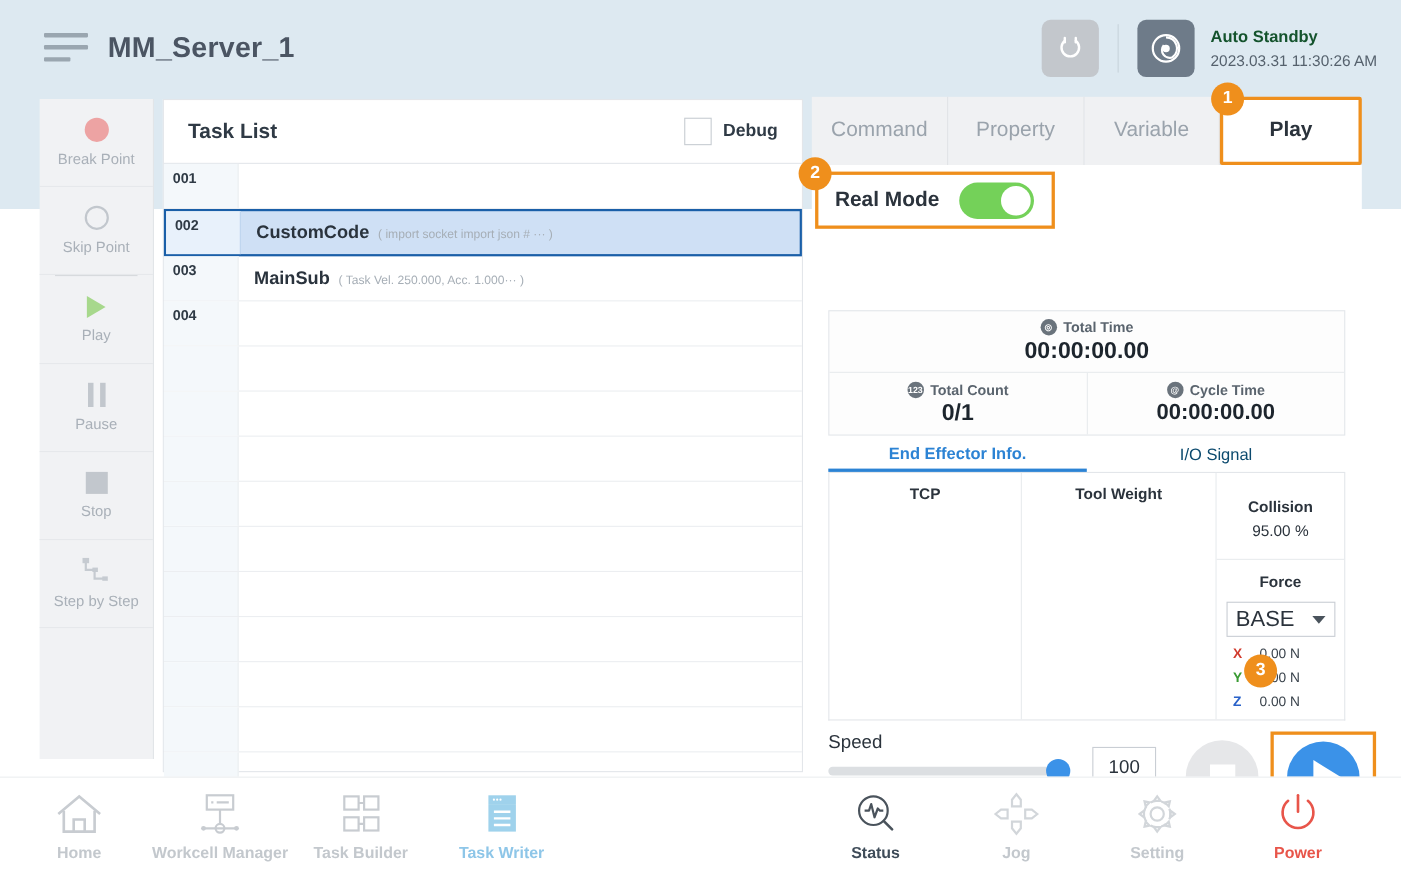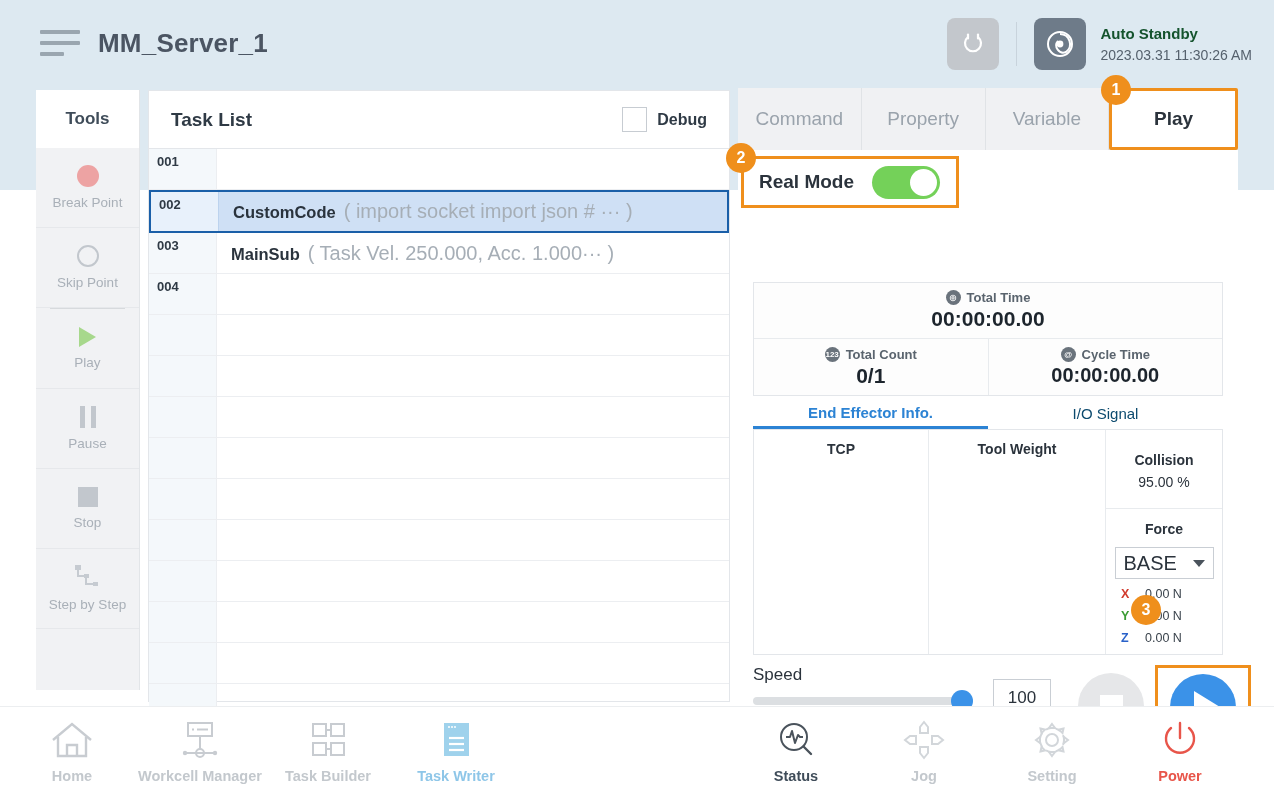--- a/index.html
+++ b/index.html
@@ -99,21 +99,21 @@
     border-bottom: 1px solid #eceef1; position: relative;
   }
   .tl-num {
     width: 68px; align-self: stretch; background: #f4f8fb;
     font-size: 13px; font-weight: bold; color: #2f3a45;
     padding-left: 8px; padding-top: 5px;
     border-right: 1px solid #eceef1;
   }
   .tl-body { flex: 1; padding-left: 14px; display:flex; align-items:baseline; gap: 8px; }
   .tl-name { font-size: 16.5px; font-weight: bold; color: #2a333d; }
-  .tl-args { font-size: 20px; color: #a6aeb6; text-align: center; }
+  .tl-args { font-size: 11px; color: #a6aeb6; text-align: center; }
   .tl-row.sel {
     background: #cfe0f5; border: 2px solid #1a5fa8; height: 43px;
   }
   .tl-row.sel .tl-num { background: #e8f1fb; border-right: 1px solid #bcd3ee; }
 
   
   .rpanel { position: absolute; left: 738px; top: 88px; width: 500px; height: 614px; }
   .tabs { display:flex; height: 62px; }
   .tab {
     flex: 1; display:flex; align-items:center; justify-content:center;
@@ -279,21 +279,20 @@
         </svg>
       </div>
       <div class="status-text">
         <div class="status-title">Auto Standby</div>
         <div class="status-time">2023.03.31 11:30:26 AM</div>
       </div>
     </div>
   </div>
 
   <div class="tools-col">
-    <div class="tools-head">Tools</div>
 
     <div class="tool-btn">
       <div class="dot-red"></div>
       <div class="lbl">Break Point</div>
     </div>
     <div class="tool-btn">
       <div class="circ-gray"></div>
       <div class="lbl">Skip Point</div>
     </div>
     <div class="tool-sep"></div>

